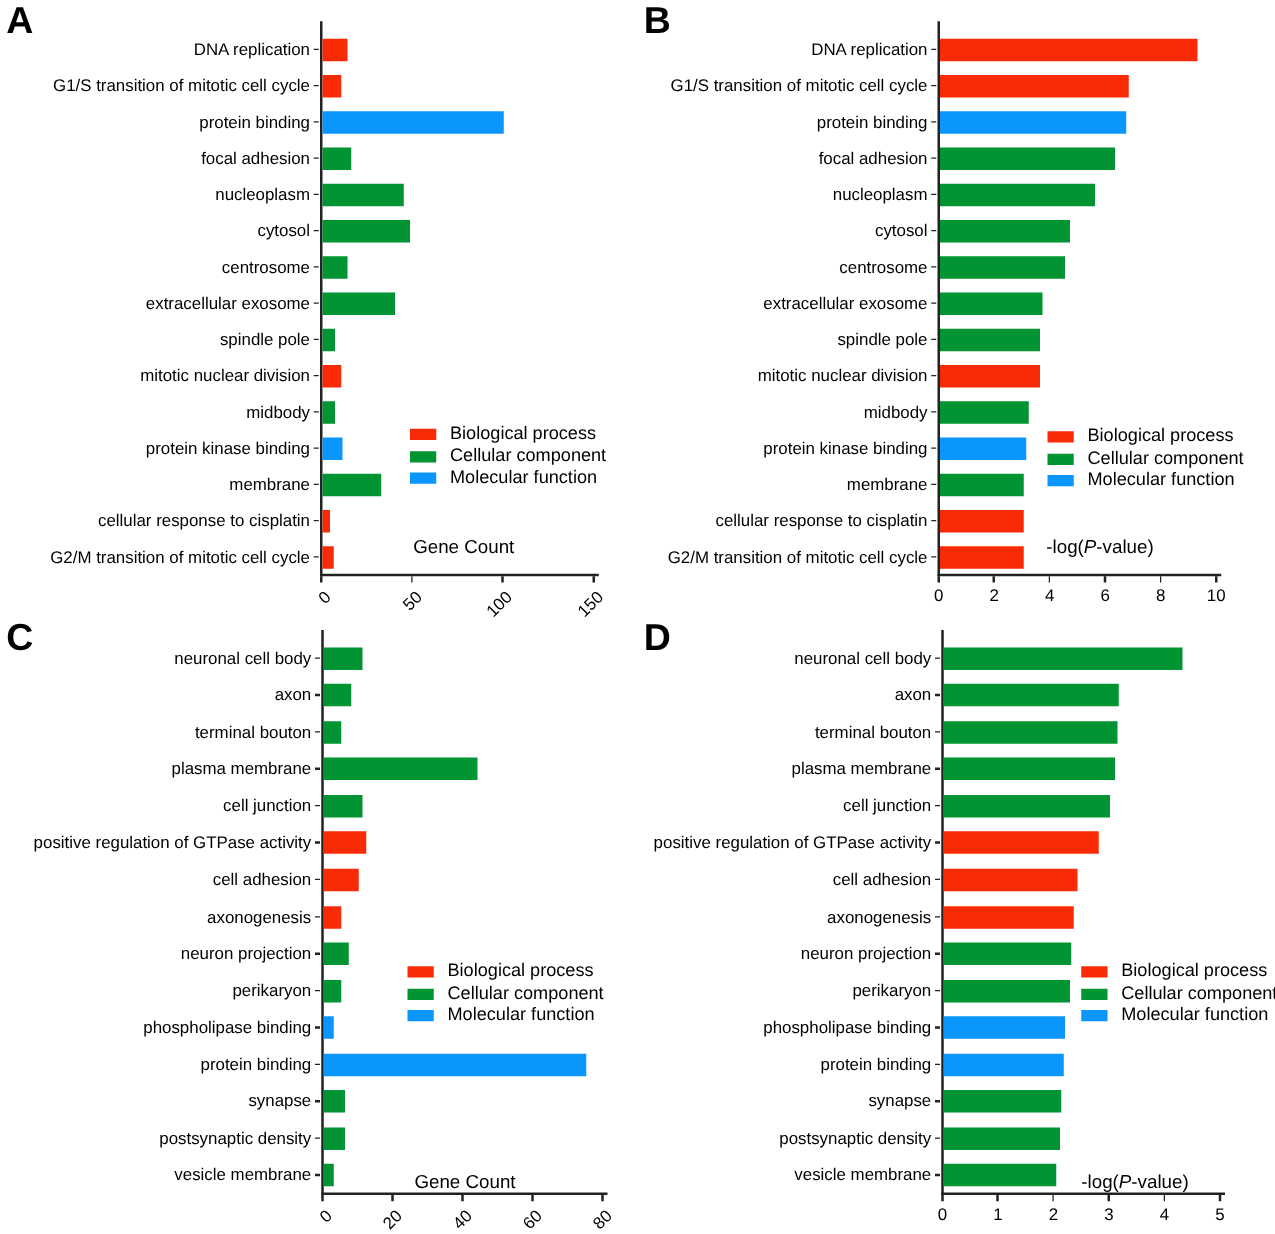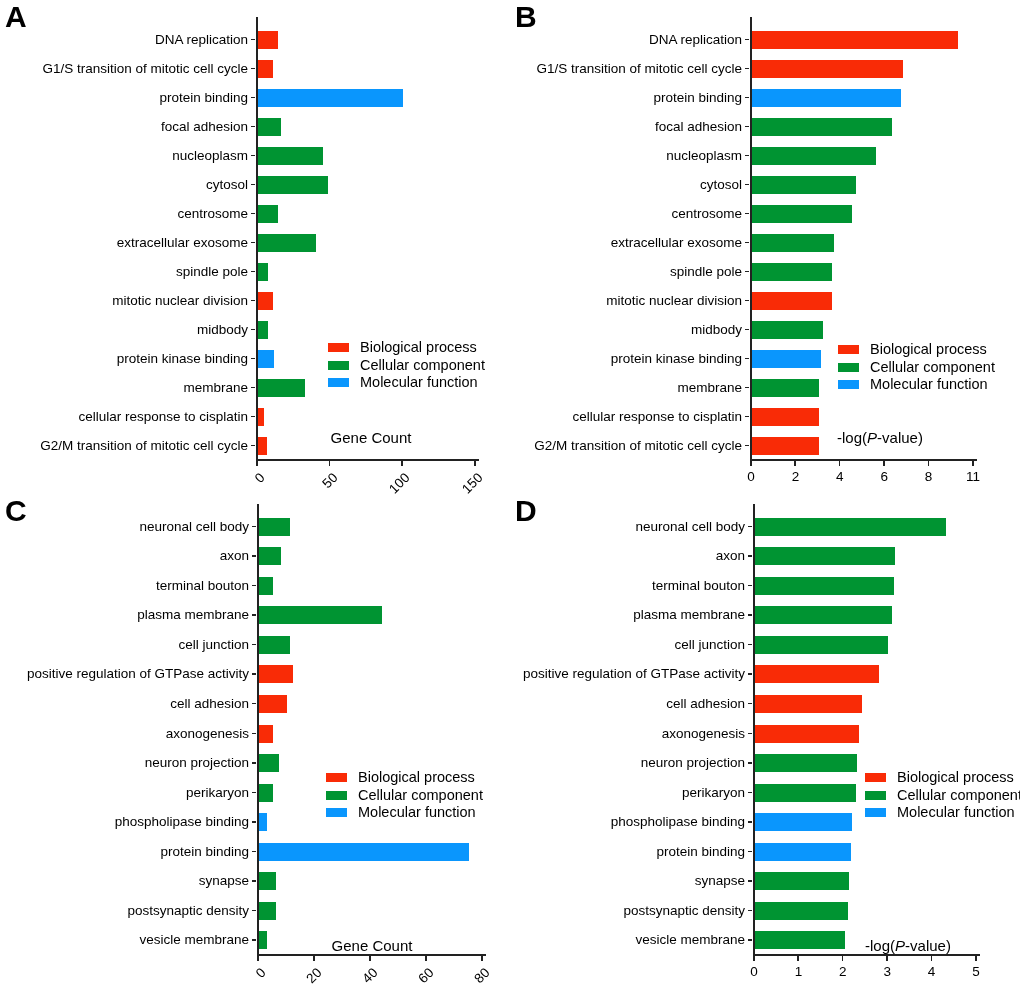--- a/index.html
+++ b/index.html
@@ -157,21 +157,21 @@
     <div class="x-tick-label hor" style="left: 221px; top: 469px;">0</div>
     <div class="x-tick-mark" style="left: 284.4px; top: 461px;"></div>
     <div class="x-tick-label hor" style="left: 265.4px; top: 469px;">2</div>
     <div class="x-tick-mark" style="left: 328.8px; top: 461px;"></div>
     <div class="x-tick-label hor" style="left: 309.8px; top: 469px;">4</div>
     <div class="x-tick-mark" style="left: 373.2px; top: 461px;"></div>
     <div class="x-tick-label hor" style="left: 354.2px; top: 469px;">6</div>
     <div class="x-tick-mark" style="left: 417.6px; top: 461px;"></div>
     <div class="x-tick-label hor" style="left: 398.6px; top: 469px;">8</div>
     <div class="x-tick-mark" style="left: 462px; top: 461px;"></div>
-    <div class="x-tick-label hor" style="left: 443px; top: 469px;">11</div>
+    <div class="x-tick-label hor" style="left: 443px; top: 469px;">10</div>
     <div class="axis-title" style="left: 250px; top: 429px;"><span>-log(</span><span class="it">P</span><span>-value)</span></div>
     <div class="legend" style="left: 328px; top: 342px;">
       <div class="legend-row" style="left: 0px; top: 0px;">
         <div class="legend-swatch" style="background: rgb(249, 43, 6);"></div>
         <div class="legend-text">Biological process</div>
       </div>
       <div class="legend-row" style="left: 0px; top: 17.6px;">
         <div class="legend-swatch" style="background: rgb(0, 148, 50);"></div>
         <div class="legend-text">Cellular component</div>
       </div>

